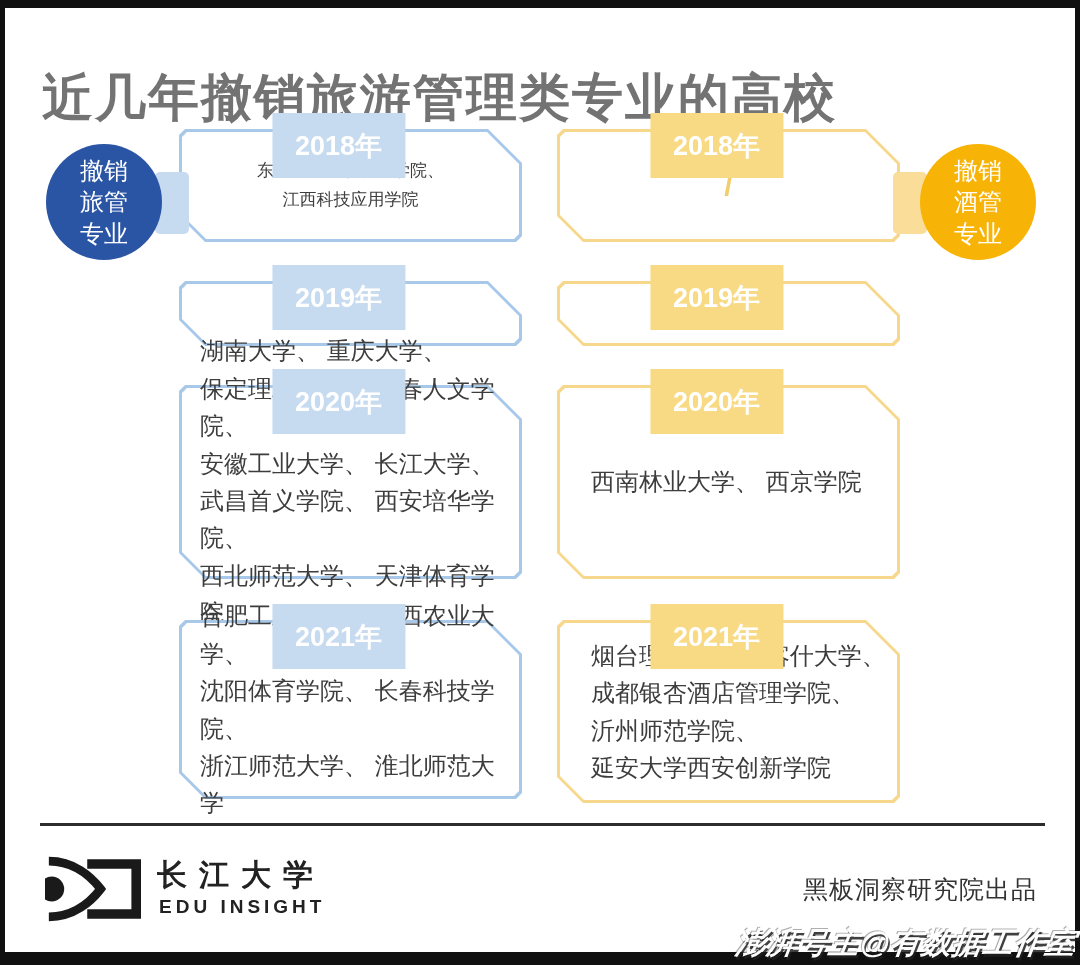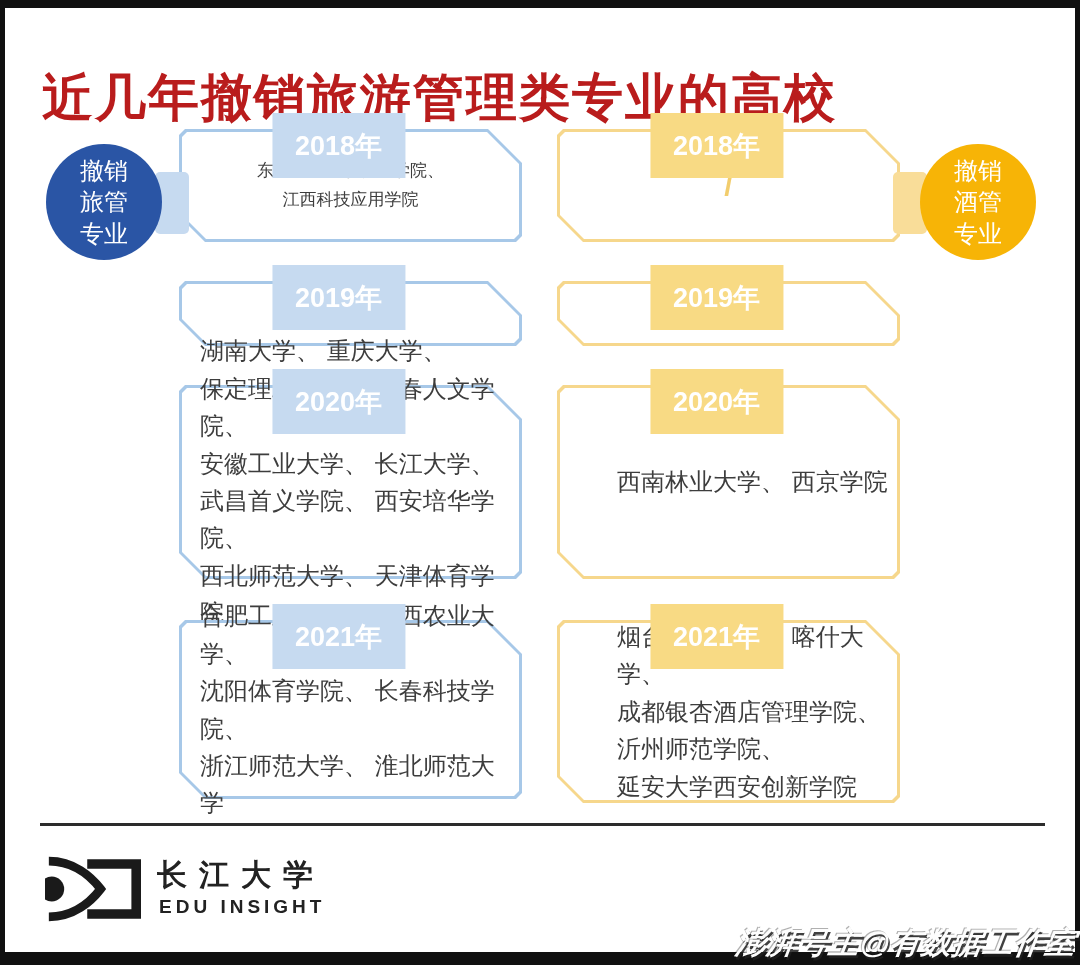--- a/index.html
+++ b/index.html
@@ -1,33 +1,33 @@
 <!DOCTYPE html>
 <html><head>
 <meta charset="utf-8">
 <style>
   html,body{margin:0;padding:0;background:#444;}
   .stage{position:relative;width:1080px;height:965px;background:#101010;overflow:hidden;
          font-family:"Liberation Sans","DejaVu Sans",sans-serif;}
   .paper{position:absolute;left:5px;top:8px;width:1070px;height:944px;background:#ffffff;}
-  .title{position:absolute;left:37px;top:22px;font-size:51px;font-weight:900;color:#b91c1c;
+  .title{position:absolute;left:37px;top:22px;font-size:51px;font-weight:900;color:#737373;
          letter-spacing:2px;white-space:nowrap;}
   
   .box{position:absolute;}
   .box .shape{position:absolute;inset:0;
         clip-path:polygon(0 6px,6px 0,calc(100% - 34px) 0,100% 34px,100% calc(100% - 6px),calc(100% - 6px) 100%,26px 100%,0 calc(100% - 26px));}
   .box .shape-inner{position:absolute;inset:3px;background:#fff;
         clip-path:polygon(0 5px,5px 0,calc(100% - 32px) 0,100% 32px,100% calc(100% - 5px),calc(100% - 5px) 100%,24px 100%,0 calc(100% - 24px));}
   .box.blue .shape{background:#a7c8e8;}
   .box.yellow .shape{background:#f6d78c;}
   .box .content{position:absolute;inset:4px;display:flex;flex-direction:column;justify-content:center;
         font-size:24px;color:#3d3d3d;line-height:1.56;white-space:pre-line;}
   .box .content.center{align-items:center;text-align:center;line-height:1.7;font-size:17px;}
   .box .content.padL{padding-left:17px;}
-  .box .content.padR{padding-left:56px;}
+  .box .content.padR{padding-left:30px;}
   .slash-blue{color:#9fc2e6 !important;font-size:30px !important;font-weight:bold;}
   .slash-yellow{color:#f2cd6d !important;font-size:30px !important;font-weight:bold;}
   .year{position:absolute;top:-16px;left:calc(50% - 12px);transform:translateX(-50%);
         height:33px;padding:16px 23px;display:flex;align-items:center;z-index:4;
         font-size:27px;font-weight:bold;color:#ffffff;white-space:nowrap;}
   .year.blue{background:#c6daf0;}
   .year.yellow{background:#f8da84;}
   
   .connector{position:absolute;width:34px;height:62px;border-radius:5px;z-index:1;}
   .connector.blue{background:#c6daf0;}
@@ -142,16 +142,17 @@
 
     <div class="divider"></div>
 
     <svg class="logo" viewBox="0 0 100 70">
       <path d="M4,6 C30,6 48,22 58,35 C48,48 30,64 4,64" stroke="#1a1a1a" stroke-width="9" fill="none"></path>
       <circle cx="7" cy="35" r="13" fill="#1a1a1a"></circle>
       <path d="M44,9 H95 V61 H44" stroke="#1a1a1a" stroke-width="10" fill="none"></path>
     </svg>
     <div class="logo-cn">长江大学</div>
     <div class="logo-en">EDU INSIGHT</div>
+    <div class="credit">黑板洞察研究院出品</div>
   </div>
 
   <div class="watermark">澎湃号主@有数据工作室</div>
 </div>
 
 </body></html>

